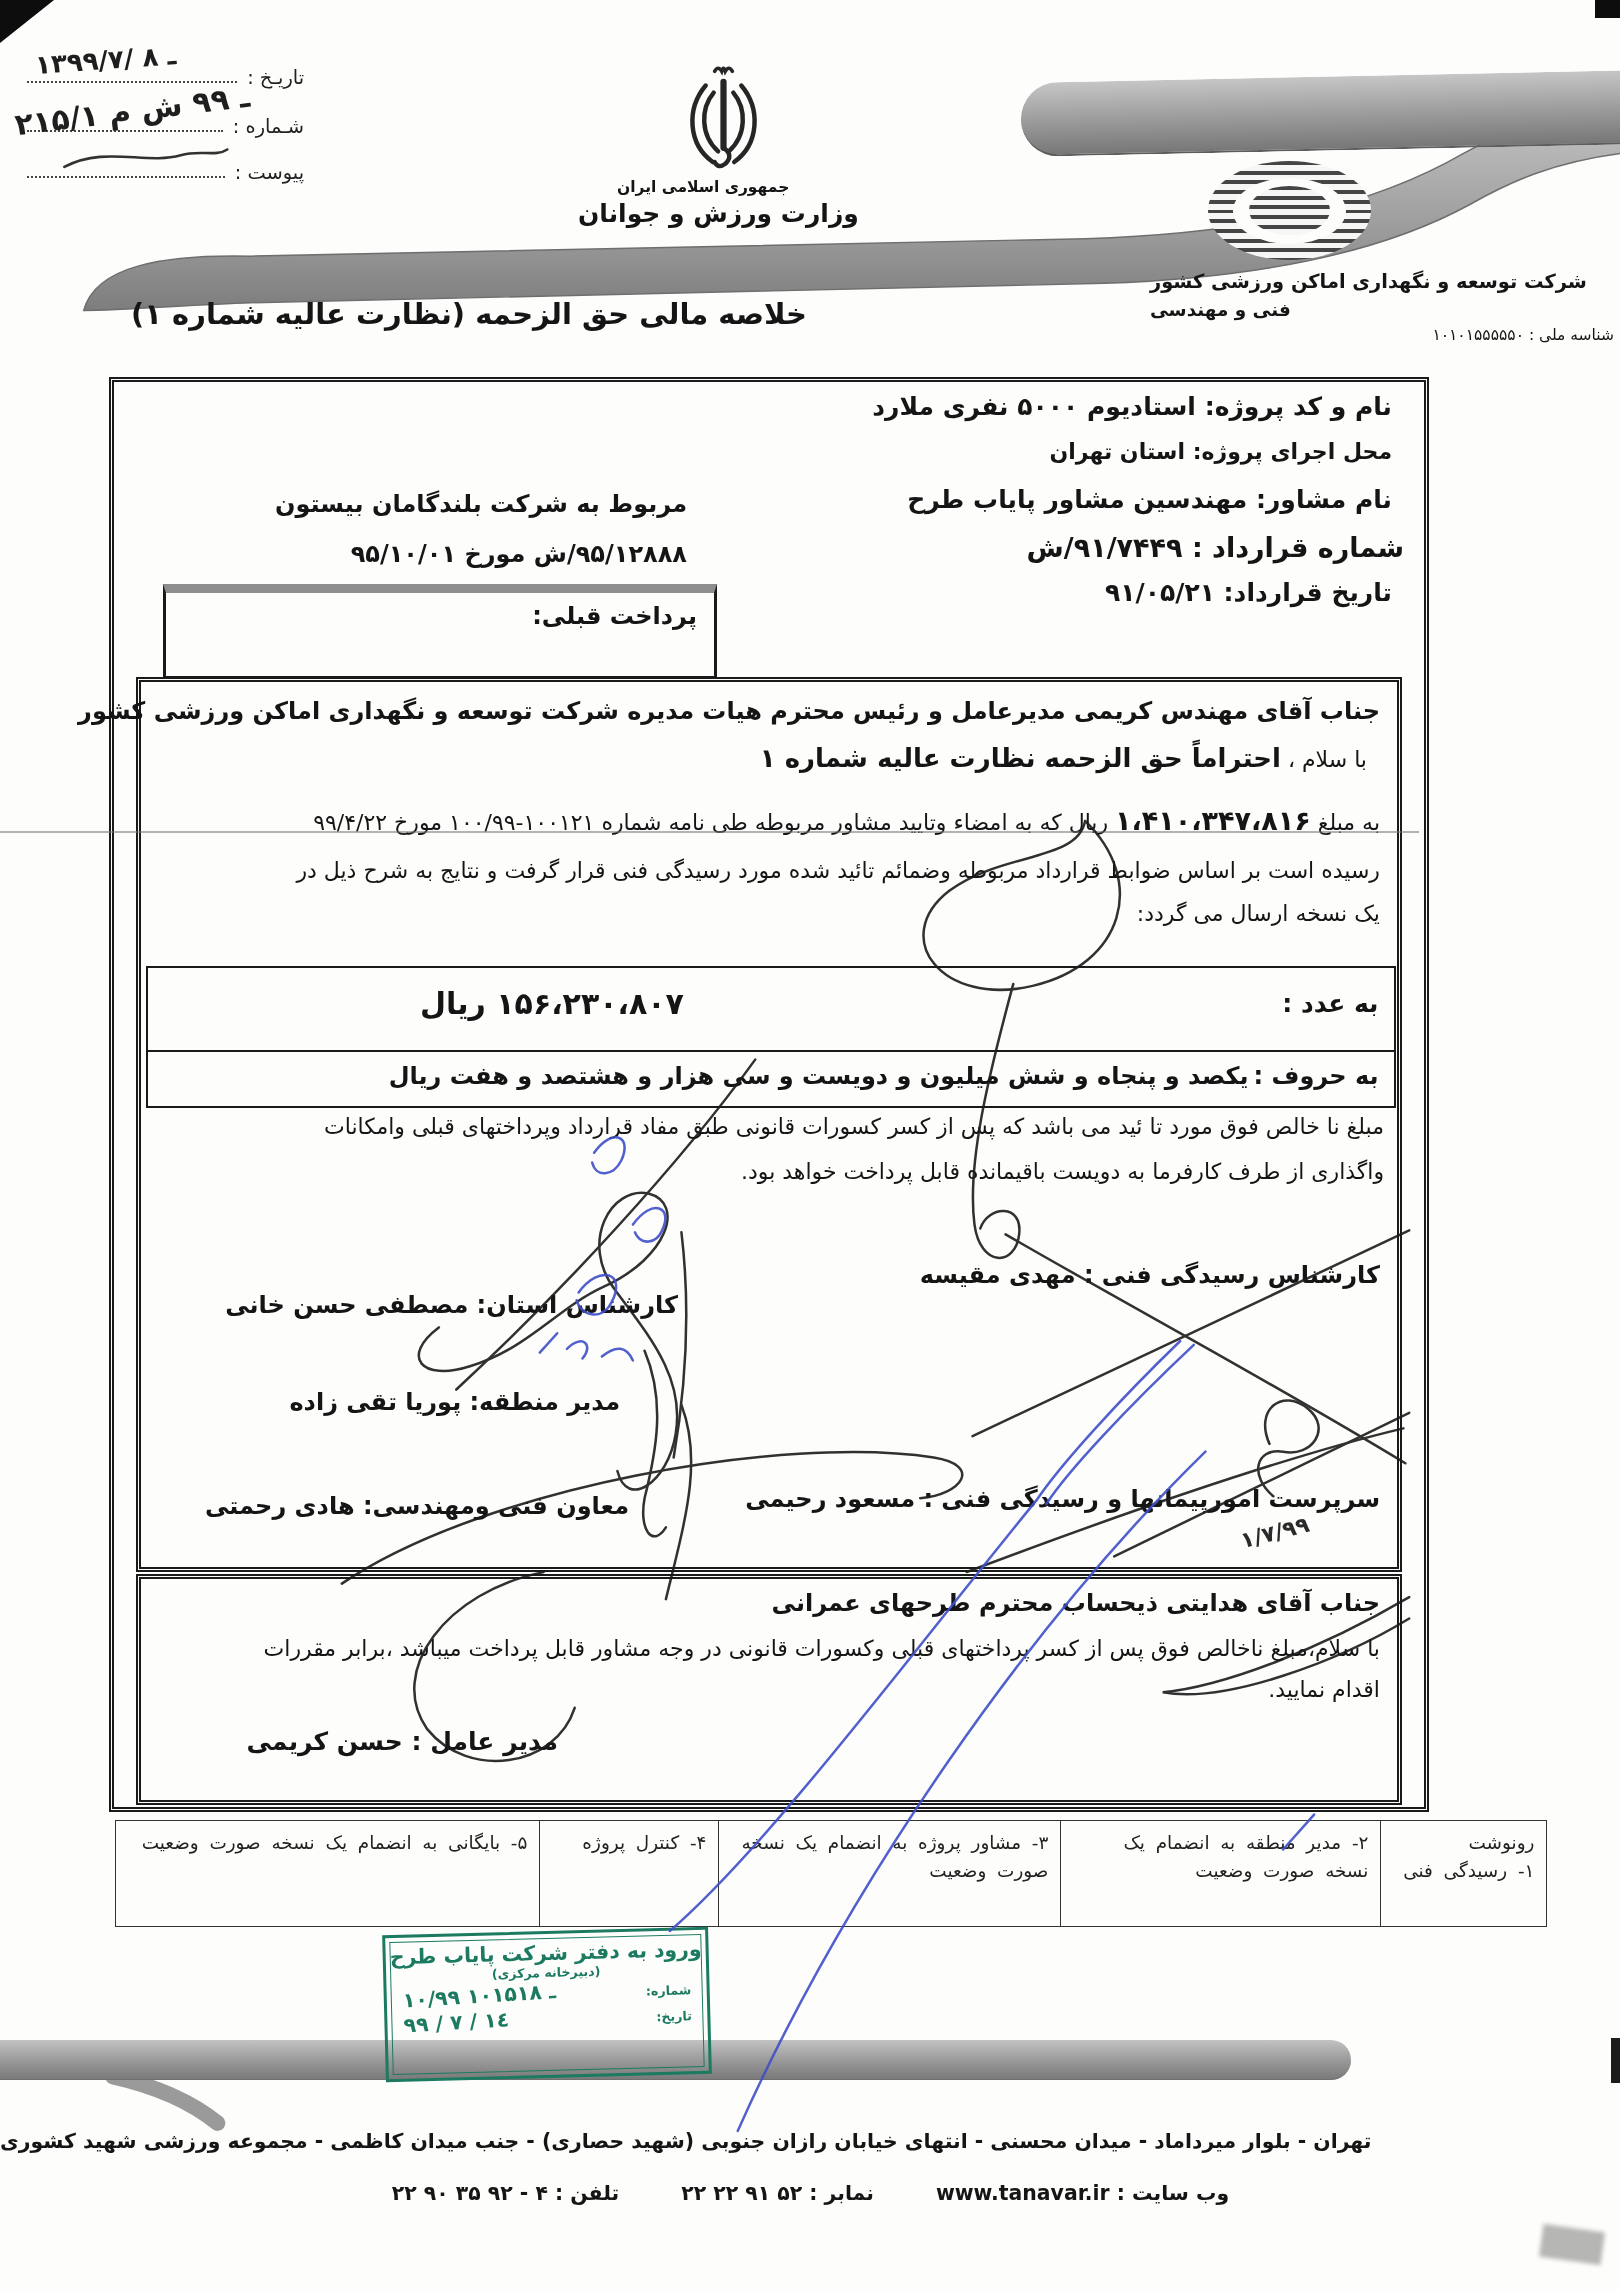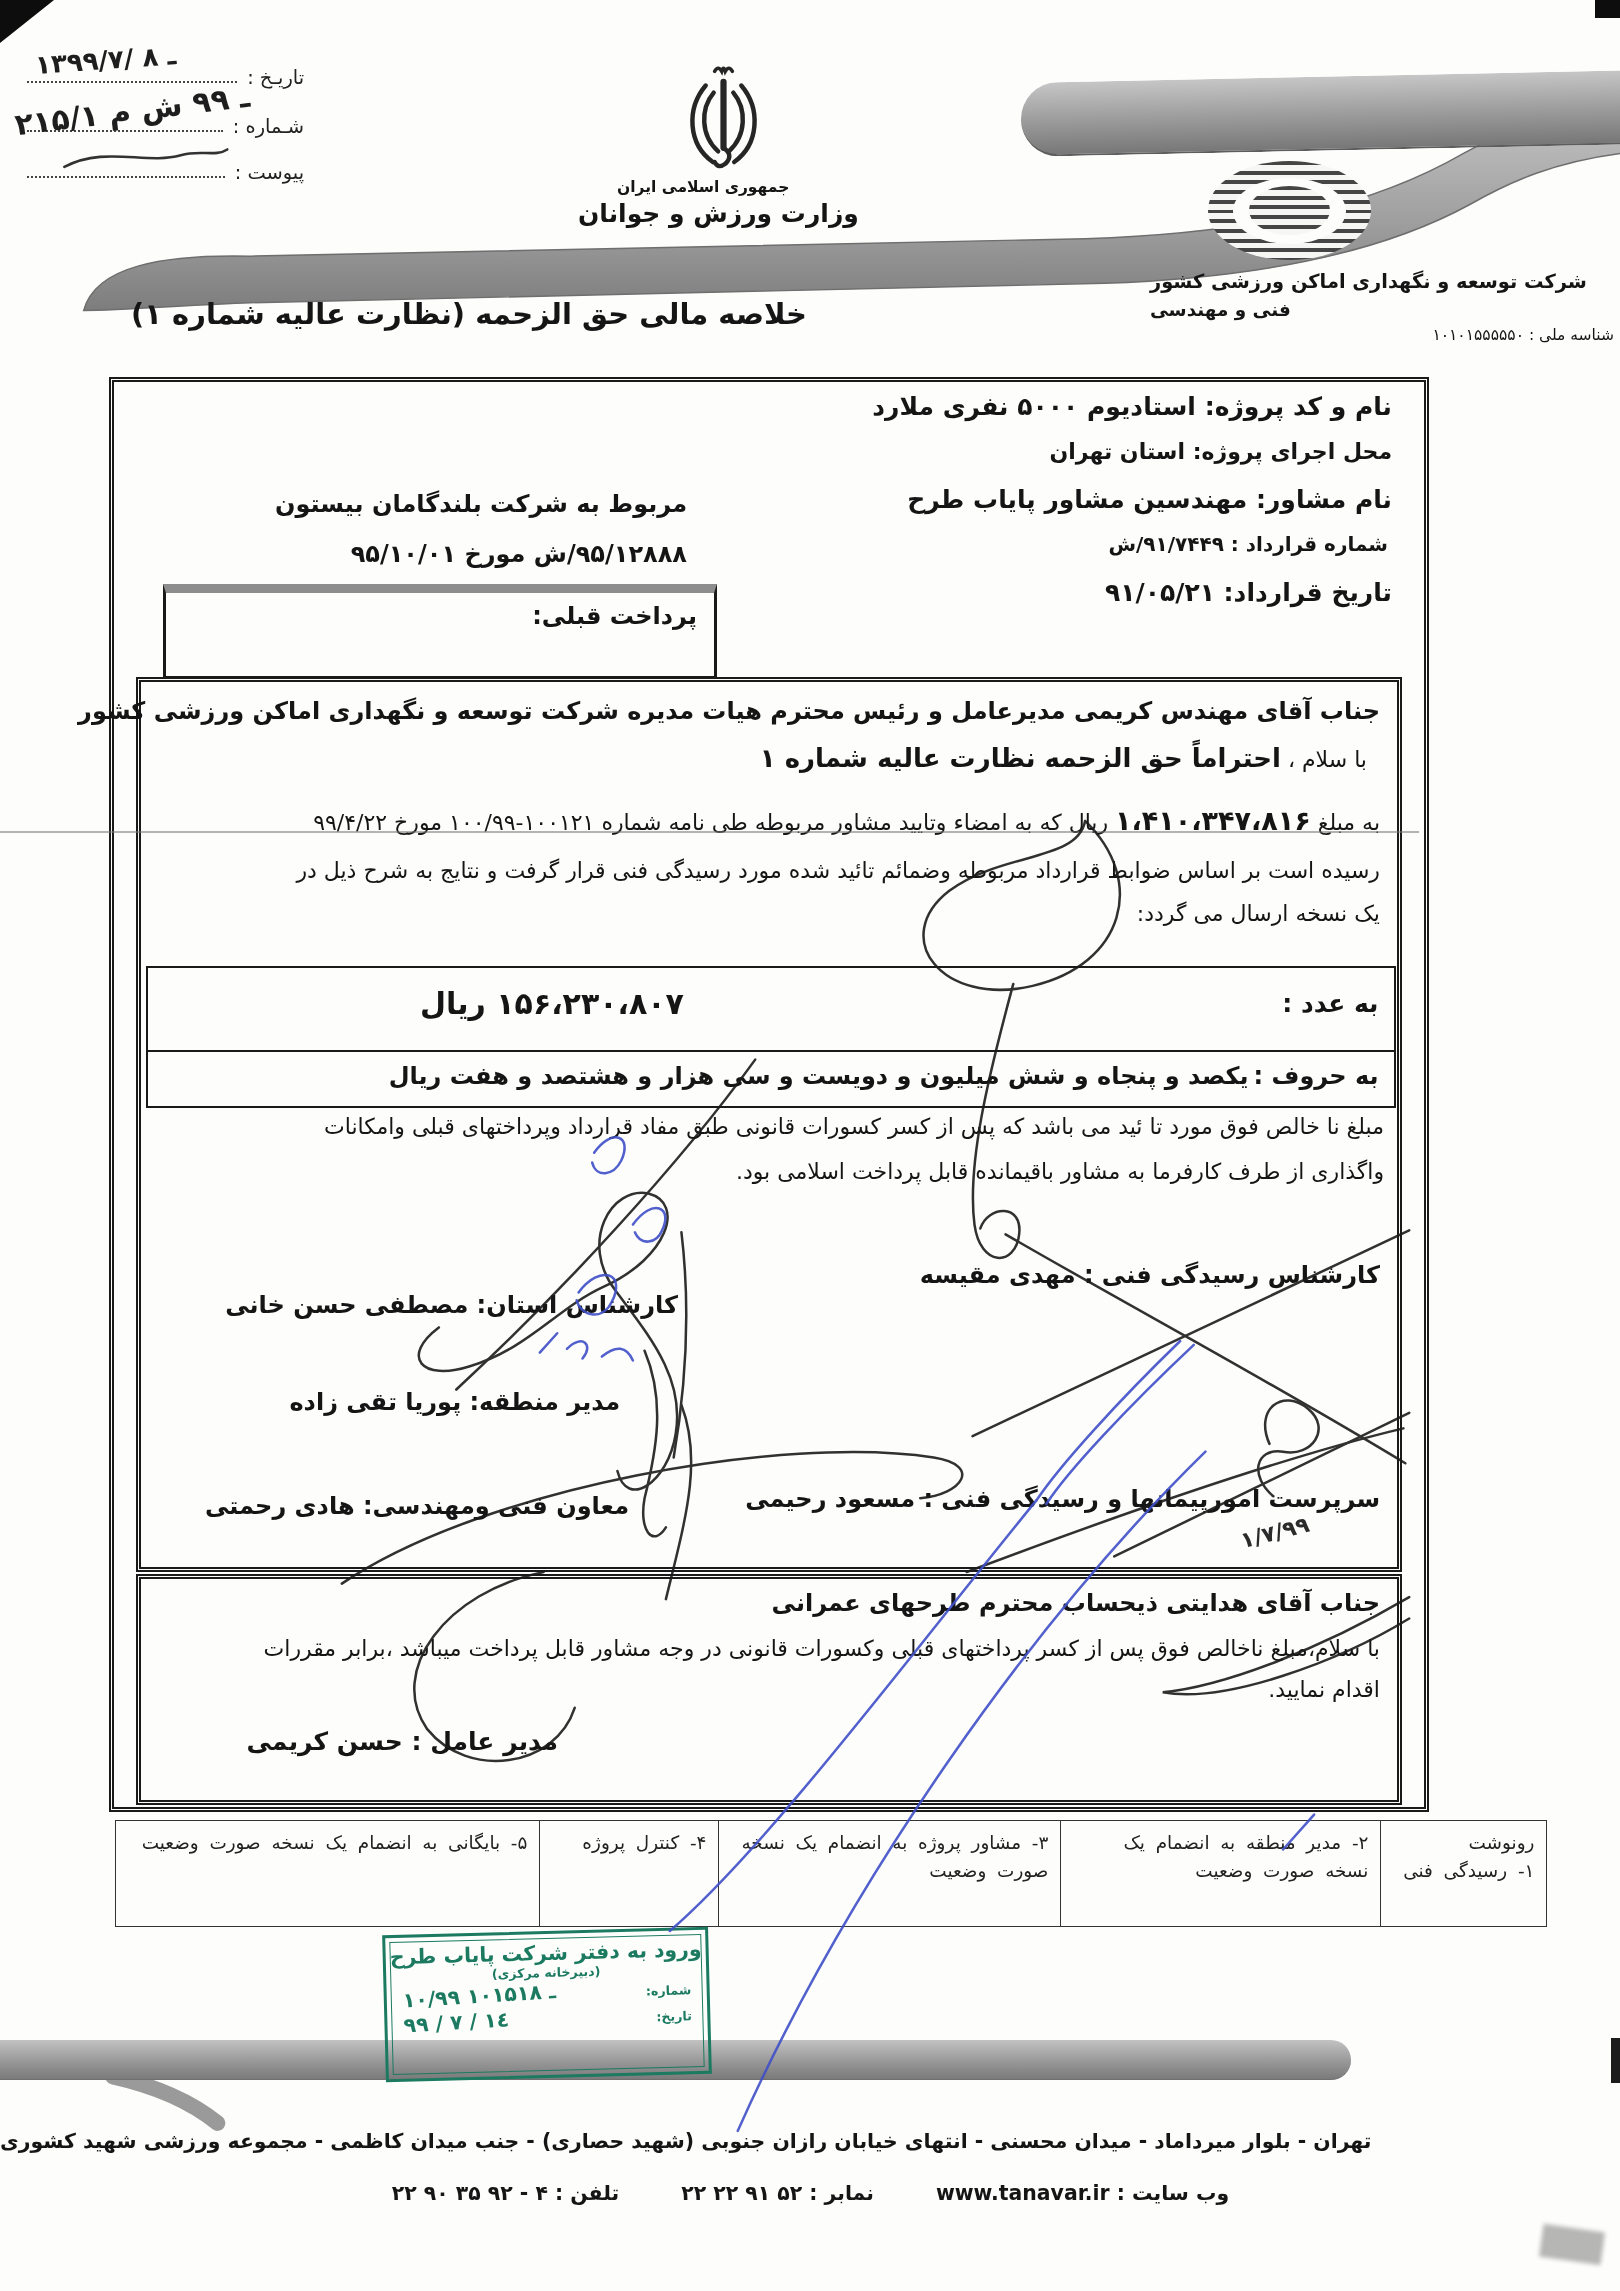--- a/index.html
+++ b/index.html
@@ -118,21 +118,21 @@
   <div class="t b ctr" style="left:1150px;top:299px;width:466px;font-size:18.4px">فنی و مهندسی</div>
   <div class="t" style="left:1150px;top:326px;width:464px;font-size:15.5px;text-align:right">شناسه ملی : ۱۰۱۰۱۵۵۵۵۵۰</div>
 
   <div class="t b ctr" style="left:131px;top:297px;width:1009px;font-size:29px">خلاصه مالی حق الزحمه (نظارت عالیه شماره ۱)</div>
 
   <div class="box" style="left:109px;top:377px;width:1310px;height:1425px"></div>
 
   <div class="t b" style="right:229px;top:392px;font-size:25px">نام و کد پروژه: استادیوم ۵۰۰۰ نفری ملارد</div>
   <div class="t b" style="right:229px;top:439px;font-size:22px">محل اجرای پروژه: استان تهران</div>
   <div class="t b" style="right:229px;top:485px;font-size:25px">نام مشاور: مهندسین مشاور پایاب طرح</div>
-  <div class="t b" style="right:233px;top:532px;font-size:20px">شماره قرارداد : ۹۱/۷۴۴۹/ش</div>
+  <div class="t b" style="right:217px;top:532px;font-size:27px">شماره قرارداد : ۹۱/۷۴۴۹/ش</div>
   <div class="t b" style="right:229px;top:578px;font-size:25px">تاریخ قرارداد: ۹۱/۰۵/۲۱</div>
   <div class="t b" style="right:934px;top:490px;font-size:24px">مربوط به شرکت بلندگامان بیستون</div>
   <div class="t b" style="right:934px;top:540px;font-size:24px">۹۵/۱۲۸۸۸/ش مورخ ۹۵/۱۰/۰۱</div>
 
   <div class="prevpay"></div>
   <div class="t b" style="right:924px;top:602px;font-size:24px">پرداخت قبلی:</div>
 
   <div class="box" style="left:136px;top:677px;width:1256px;height:885px"></div>
   <div class="t b" style="right:241px;top:697px;font-size:24px">جناب آقای مهندس کریمی مدیرعامل و رئیس محترم هیات مدیره شرکت توسعه و نگهداری اماکن ورزشی کشور</div>
   <div class="t" style="right:254px;top:743px;font-size:22px">
@@ -153,21 +153,21 @@
       <span class="b" style="position:absolute;right:15.5px;top:21.3px;font-size:25px;direction:rtl">به عدد :</span>
       <span class="b" style="position:absolute;left:272px;top:17.5px;font-size:30px;direction:rtl">۱۵۶،۲۳۰،۸۰۷ ریال</span>
     </div>
     <div style="direction:rtl;text-align:right;padding:9.7px 15.5px 0 0">
       <span class="b" style="font-size:24px">به حروف :</span>
       <span class="b" style="font-size:24px">یکصد و پنجاه و شش میلیون و دویست و سی هزار و هشتصد و هفت  ریال</span>
     </div>
   </div>
 
   <div class="t" style="right:237px;top:1114px;font-size:22px">مبلغ نا خالص فوق  مورد تا ئید می باشد که پس از کسر کسورات قانونی طبق مفاد قرارداد وپرداختهای قبلی وامکانات</div>
-  <div class="t" style="right:237px;top:1159px;font-size:22px">واگذاری از طرف کارفرما به مشاور باقیمانده قابل پرداخت اسلامی بود.</div>
+  <div class="t" style="right:237px;top:1159px;font-size:22px">واگذاری از طرف کارفرما به دویست باقیمانده قابل پرداخت خواهد بود.</div>
 
   <div class="t b" style="right:241px;top:1261px;font-size:24px">کارشناس رسیدگی فنی : مهدی مقیسه</div>
   <div class="t b" style="right:943px;top:1291px;font-size:24px">کارشناس استان:  مصطفی حسن خانی</div>
   <div class="t b" style="right:1001px;top:1388px;font-size:24px">مدیر منطقه: پوریا تقی زاده</div>
   <div class="t b" style="right:241px;top:1485px;font-size:24px">سرپرست امورپیمانها و رسیدگی فنی : مسعود رحیمی</div>
   <div class="t b" style="right:992px;top:1492px;font-size:24px">معاون فنی ومهندسی: هادی رحمتی</div>
   <div class="hand" dir="ltr" style="left:1240px;top:1520px;font-size:22px;transform:rotate(-14deg);color:#2b2b2b">۱/۷/۹۹</div>
 
   <div class="box" style="left:136px;top:1574px;width:1256px;height:221px"></div>
   <div class="t b" style="right:241px;top:1589px;font-size:24px">جناب آقای هدایتی ذیحساب محترم طرحهای عمرانی</div>

